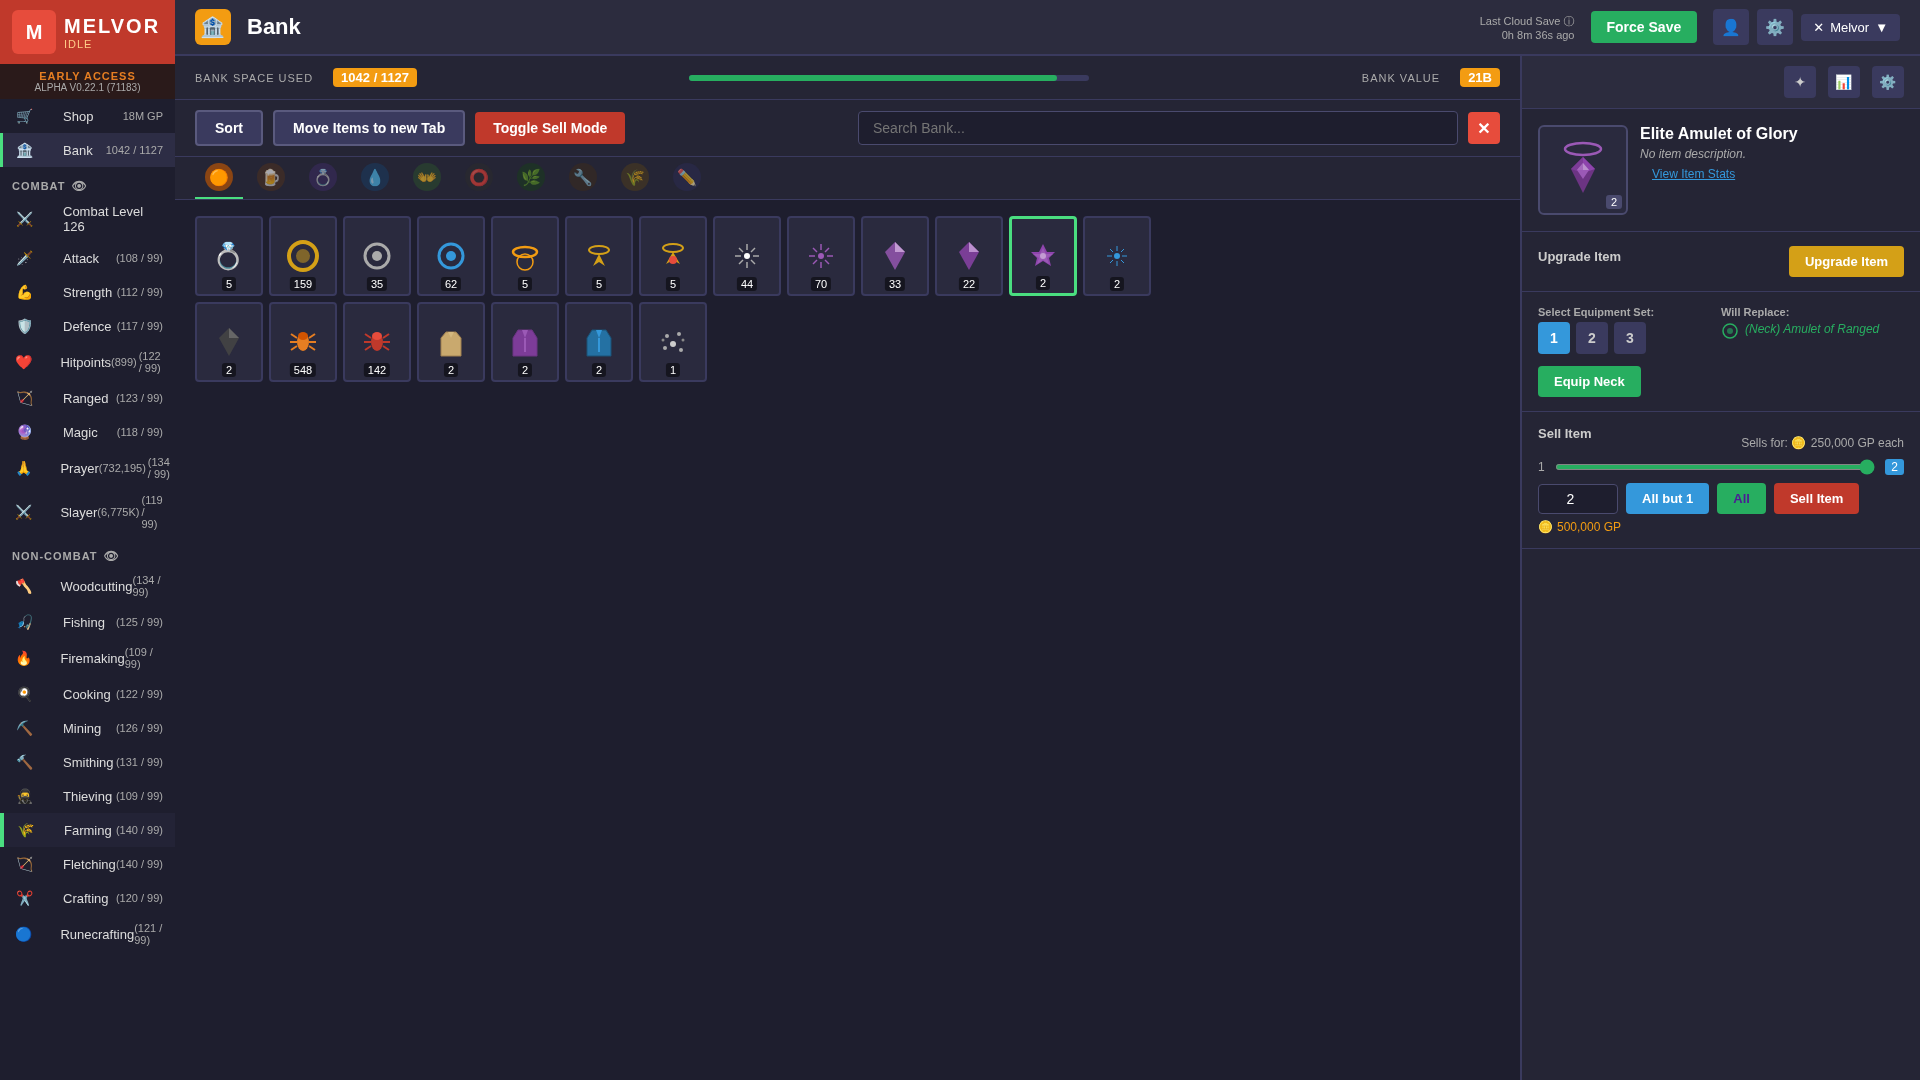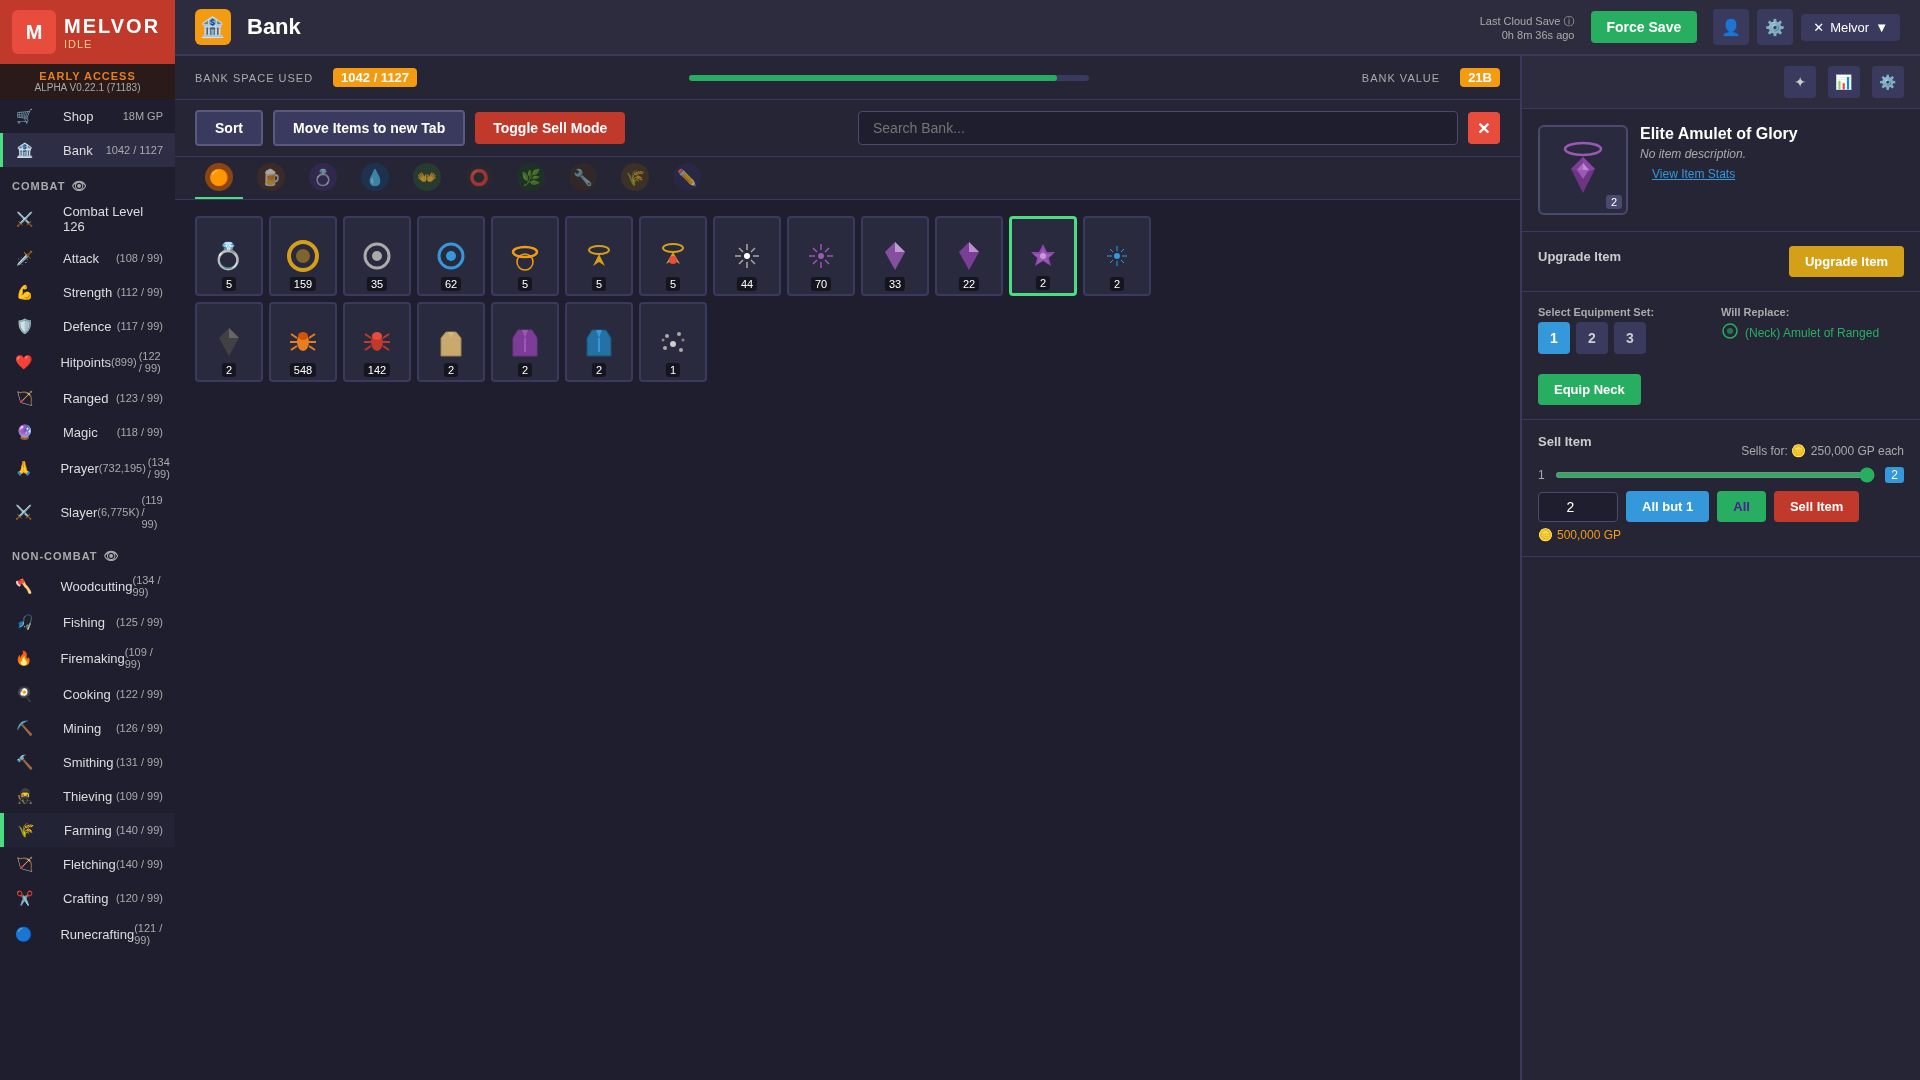--- a/index.html
+++ b/index.html
@@ -738,30 +738,30 @@
           <div>
             <div class="equip-col-label">Select Equipment Set:</div>
             <div class="equip-set-row">
               <button class="equip-set-btn set1">1</button>
               <button class="equip-set-btn set2">2</button>
               <button class="equip-set-btn set3">3</button>
             </div>
           </div>
           <div>
             <div class="equip-col-label">Will Replace:</div>
-            <div style="display:flex;align-items:flex-end;gap:6px;">
+            <div style="display:flex;align-items:flex-start;gap:6px;font-style:italic;">
               <svg width="18" height="18" viewBox="0 0 18 18">
                 <circle cx="9" cy="9" r="7" fill="none" stroke="#27ae60" stroke-width="1.5"></circle>
                 <circle cx="9" cy="9" r="3" fill="#27ae60" opacity="0.6"></circle>
               </svg>
               <span class="will-replace-name">(Neck) Amulet of Ranged</span>
             </div>
           </div>
         </div>
-        <div style="margin-top:20px;">
+        <div style="margin-top:12px;">
           <button class="equip-btn">Equip Neck</button>
         </div>
       </div>
 
       <div class="panel-section">
         <div class="section-row" style="margin-bottom:8px;">
           <span class="section-title">Sell Item</span>
           <span class="sell-info">
             <span>Sells for:</span>
             <span class="gp-icon">🪙</span>

